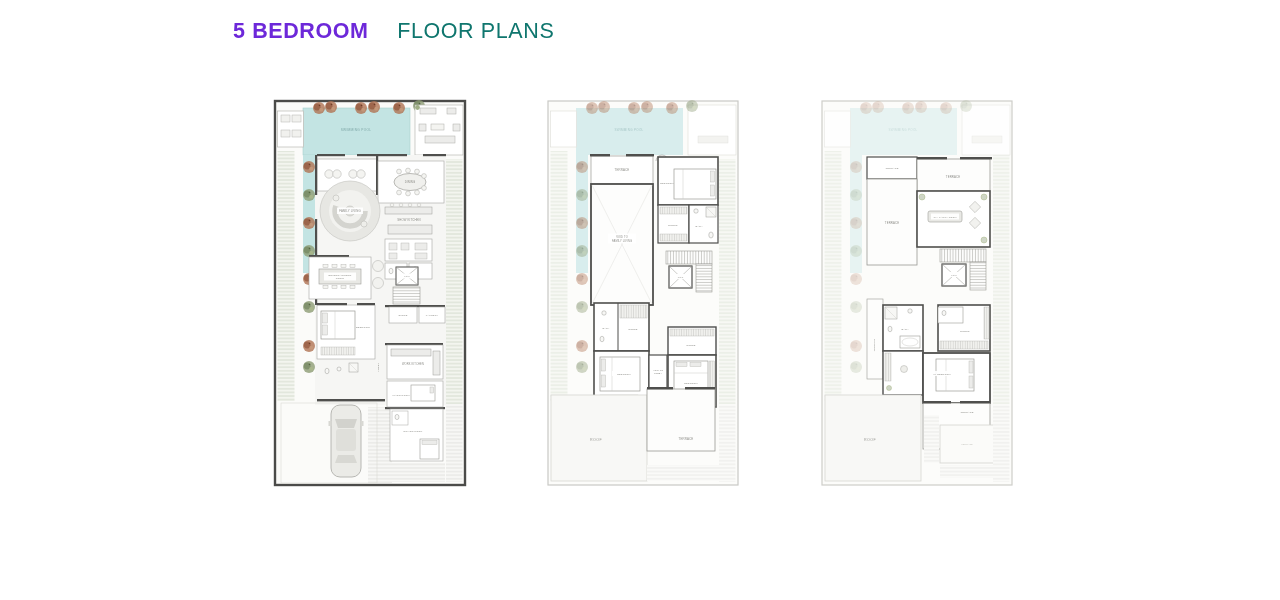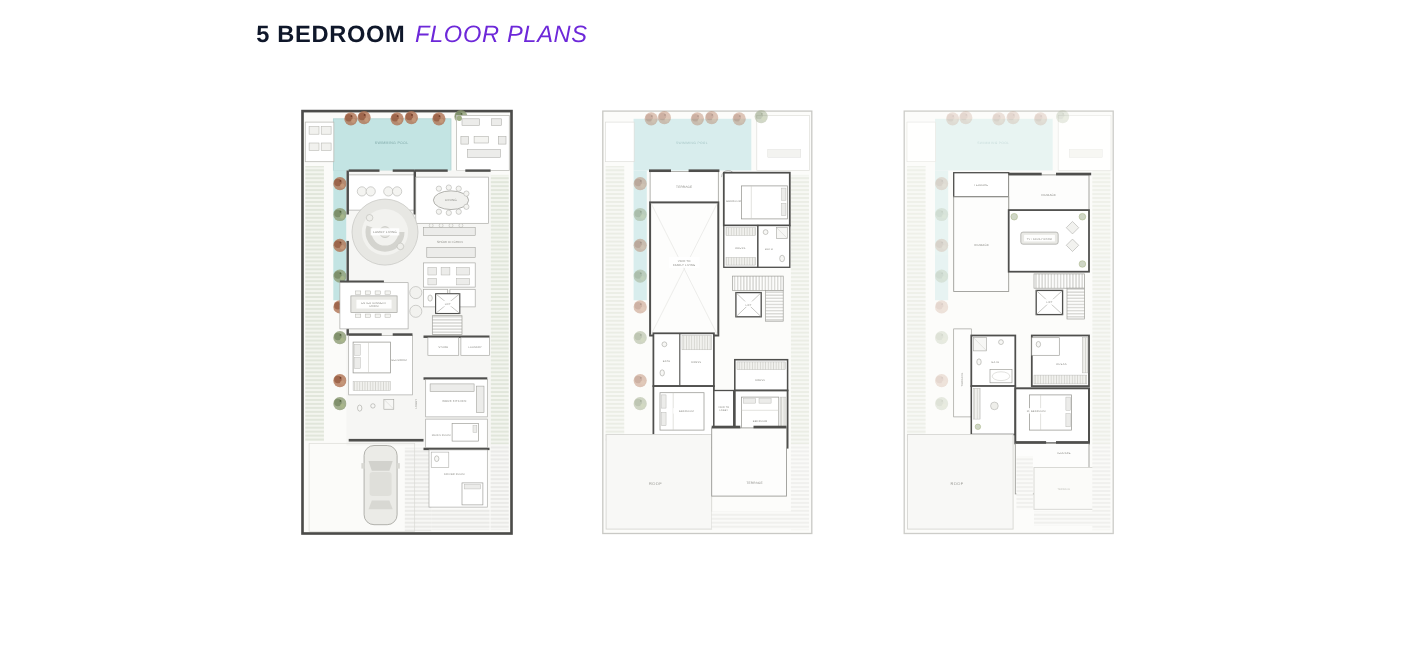--- a/index.html
+++ b/index.html
@@ -1,21 +1,21 @@
 <!DOCTYPE html>
 <html><head>
 <meta charset="utf-8">
 <style>
   html,body{margin:0;padding:0;}
   body{width:1280px;height:600px;background:#ffffff;overflow:hidden;position:relative;
        font-family:"Liberation Sans",sans-serif;}
   .page-title{position:absolute;left:233px;top:19px;font-size:21.5px;letter-spacing:.6px;
        white-space:nowrap;}
-  .page-title .b{font-weight:700;color:#0f172a;}
-  .page-title .l{font-weight:400;color:#6d28d9;margin-left:2px;font-style:italic;}
+  .page-title .b{font-weight:700;color:#6d28d9;}
+  .page-title .l{font-weight:400;color:#0f766e;margin-left:22px;}
   .plan{position:absolute;top:99px;width:194px;height:388px;}
   #plan-ground{left:273px;}
   #plan-first{left:546px;}
   #plan-second{left:820px;}
   svg{display:block;}
   .lbl{font-family:"Liberation Sans",sans-serif;fill:#8b8b86;text-anchor:middle;letter-spacing:.15px;}
   .lblpool{font-family:"Liberation Sans",sans-serif;fill:#7fa8a8;text-anchor:middle;letter-spacing:.3px;}
   .lblghost{font-family:"Liberation Sans",sans-serif;fill:#c6c6c1;text-anchor:middle;}
   .lblroof{font-family:"Liberation Sans",sans-serif;fill:#9a9a95;text-anchor:middle;letter-spacing:.4px;}
 </style>

